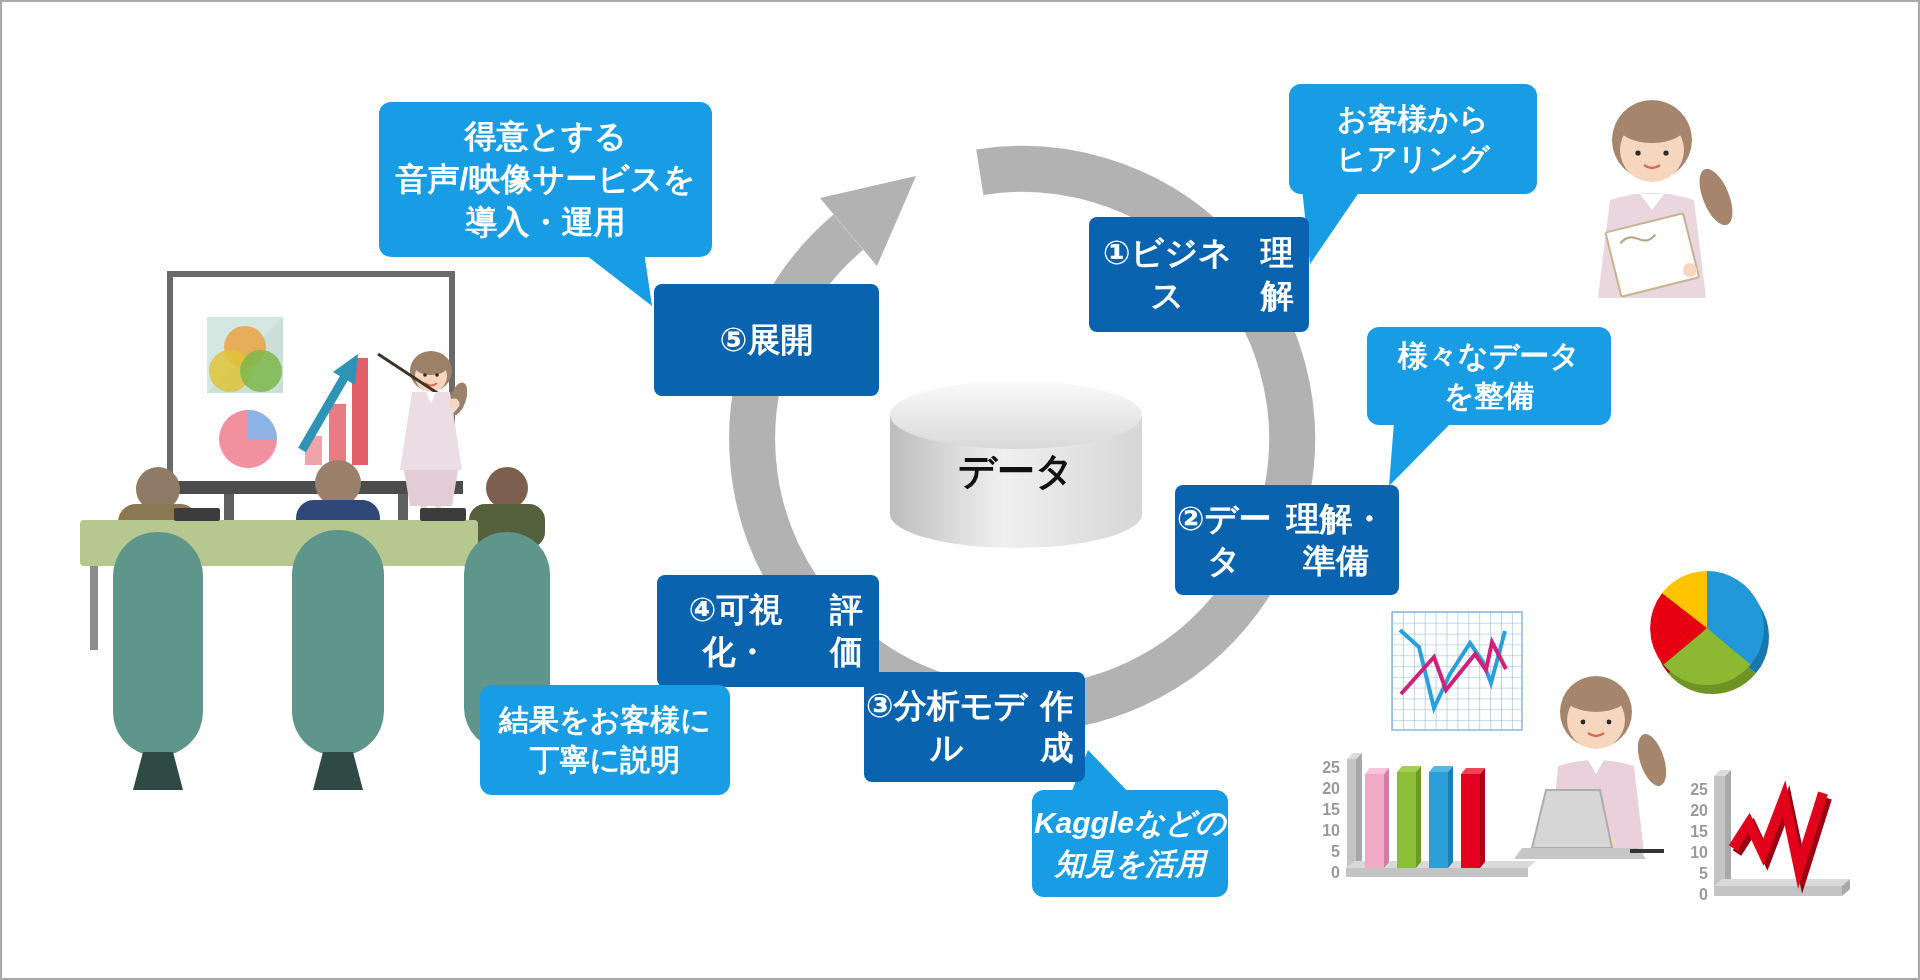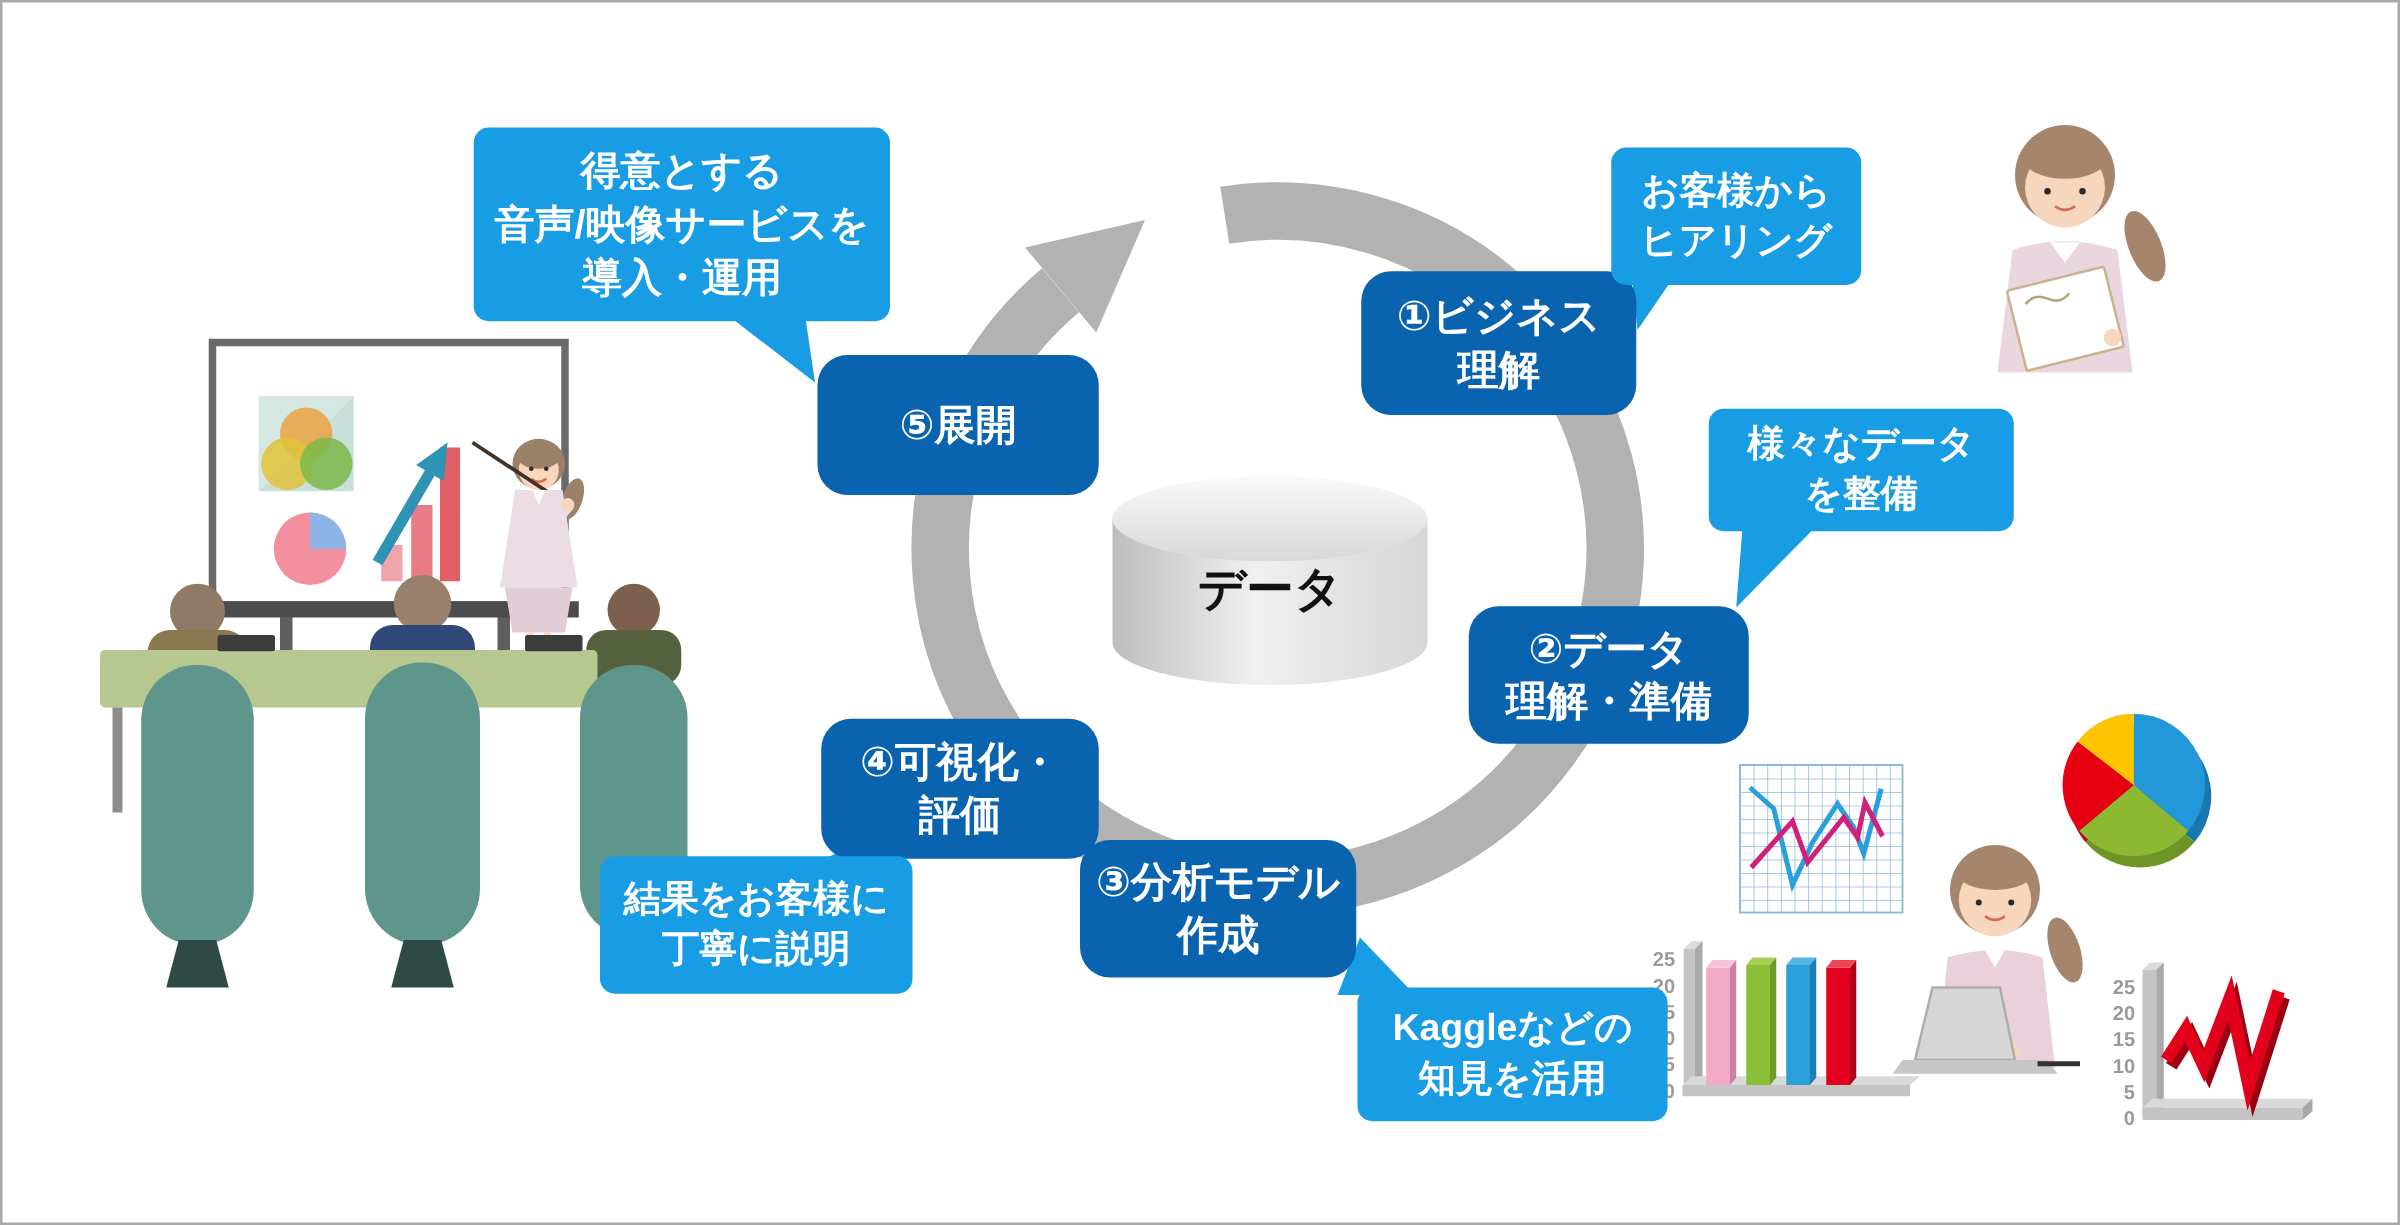--- a/index.html
+++ b/index.html
@@ -3,37 +3,37 @@
 <meta charset="utf-8">
 <style>
   html,body{margin:0;padding:0;background:#ffffff;}
   .scene{
     position:relative;width:1920px;height:980px;background:#ffffff;
     border:2px solid #a9a9a9;box-sizing:border-box;overflow:hidden;
     font-family:"Liberation Sans","DejaVu Sans",sans-serif;
   }
   svg.layer{position:absolute;left:0;top:0;}
   .step-box{
-    position:absolute;background:#0a63af;color:#fff;border-radius:24px;
-    display:flex;flex-direction:column;justify-content:center;align-items:center;
+    position:absolute;background:#0a63af;color:#fff;border-radius:8px;
+    display:flex;flex-direction:row;justify-content:center;align-items:center;
     font-weight:bold;font-size:33px;line-height:1.28;text-align:center;
   }
   .callout{
     position:absolute;background:#189ce4;color:#fff;border-radius:12px;
     display:flex;flex-direction:column;justify-content:center;align-items:center;
     font-weight:bold;font-size:30px;line-height:1.35;text-align:center;
   }
   #step1{left:1087px;top:215px;width:220px;height:115px;}
   #step2{left:1173px;top:483px;width:224px;height:110px;}
   #step3{left:862px;top:670px;width:221px;height:110px;}
   #step4{left:655px;top:525px;width:222px;height:112px;margin-top:48px;}
   #step5{left:652px;top:282px;width:225px;height:112px;}
-  #callout-a{left:1287px;top:82px;width:200px;height:110px;margin-top:34px;}
+  #callout-a{left:1287px;top:82px;width:248px;height:110px;}
   #callout-b{left:1365px;top:325px;width:244px;height:98px;}
-  #callout-c{left:1084px;top:788px;width:248px;height:107px;}
+  #callout-c{left:1030px;top:788px;width:196px;height:107px;font-style:italic;}
   #callout-d{left:478px;top:683px;width:250px;height:110px;text-align:right;}
   #callout-e{left:377px;top:100px;width:333px;height:155px;font-size:32px;}
   .tick{font:bold 16px "Liberation Sans","DejaVu Sans",sans-serif;fill:#9a9a9a;}
   .cyl-label{font:bold 38px "Liberation Sans","DejaVu Sans",sans-serif;fill:#111;}
 </style>
 </head>
 <body>
 
 <div class="scene">
 

